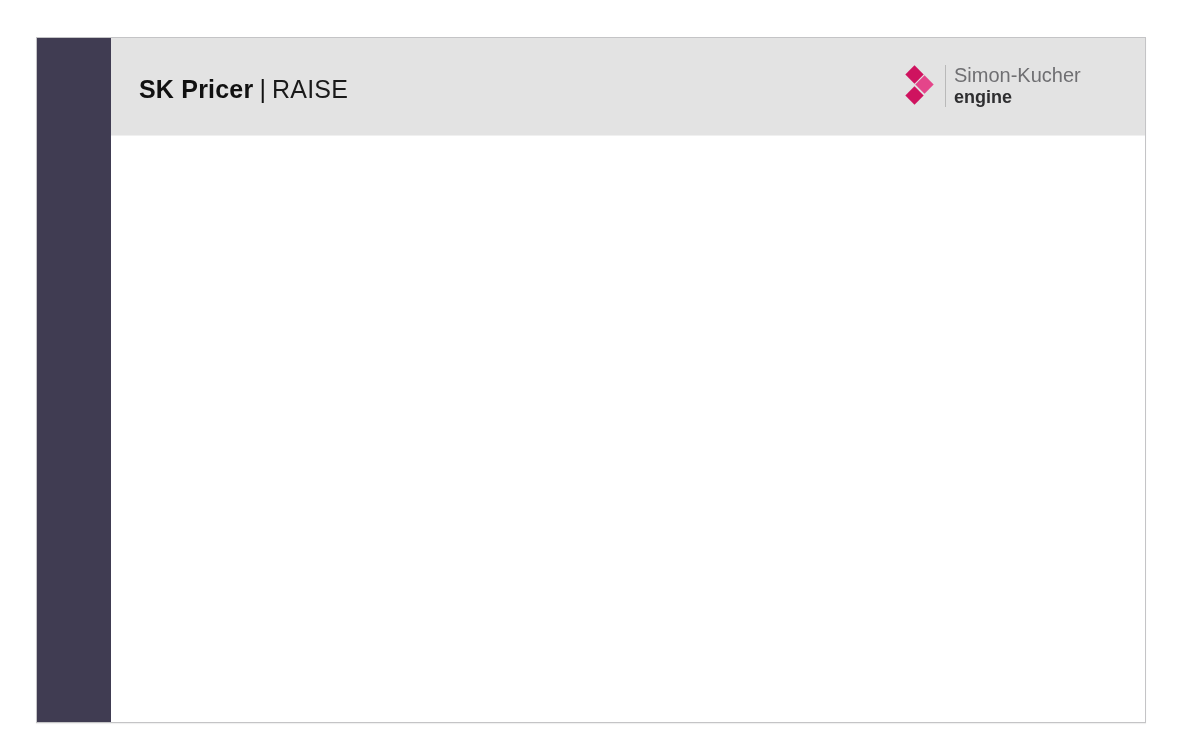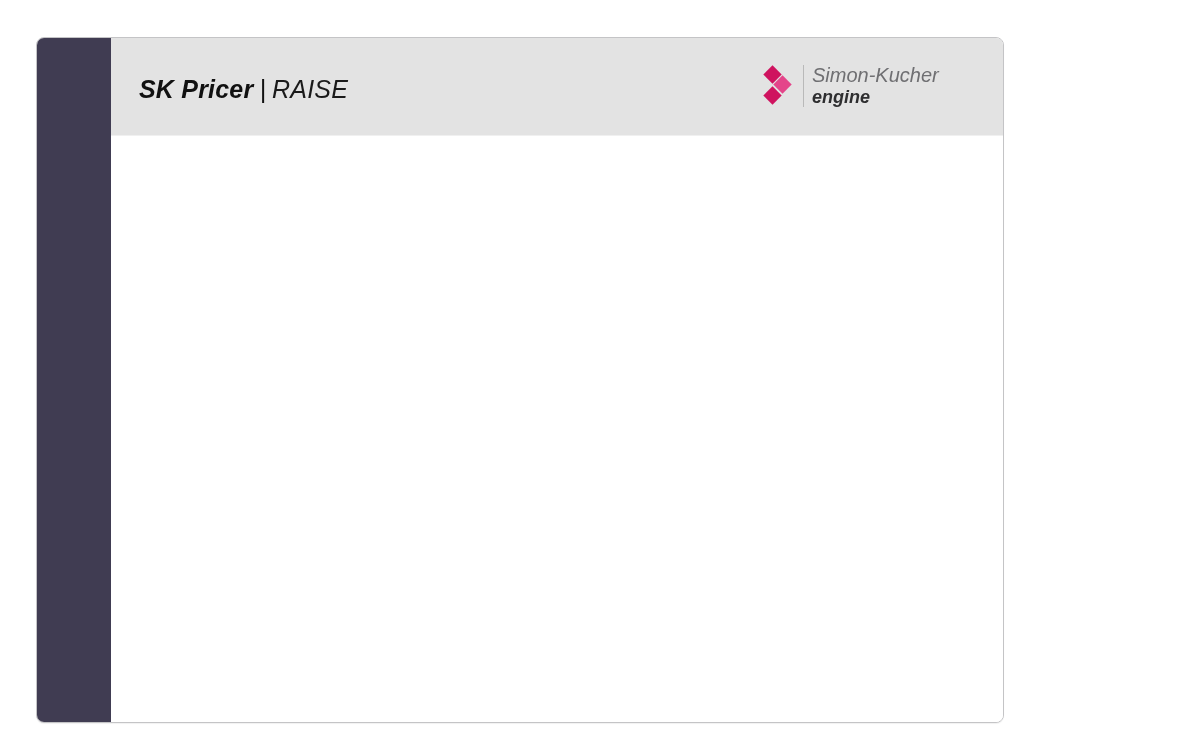--- a/index.html
+++ b/index.html
@@ -8,29 +8,28 @@
       width: 1200px;
       height: 750px;
       background: #ffffff;
       overflow: hidden;
       font-family: "Liberation Sans", "DejaVu Sans", sans-serif;
     }
     .app-frame {
       position: absolute;
       left: 36px;
       top: 37px;
-      width: 968px;
+      width: 1110px;
       height: 686px;
       border: 1px solid #c4c4c6;
-      border-radius: 8px;
+      border-radius: 0;
       box-sizing: border-box;
       overflow: hidden;
       background: #ffffff;
       box-shadow: 0 1px 1px rgba(0,0,0,0.06);
-      font-style: italic;
     }
     .sidebar {
       position: absolute;
       left: 0;
       top: 0;
       width: 74px;
       height: 100%;
       background: #403c52;
     }
     .header {

